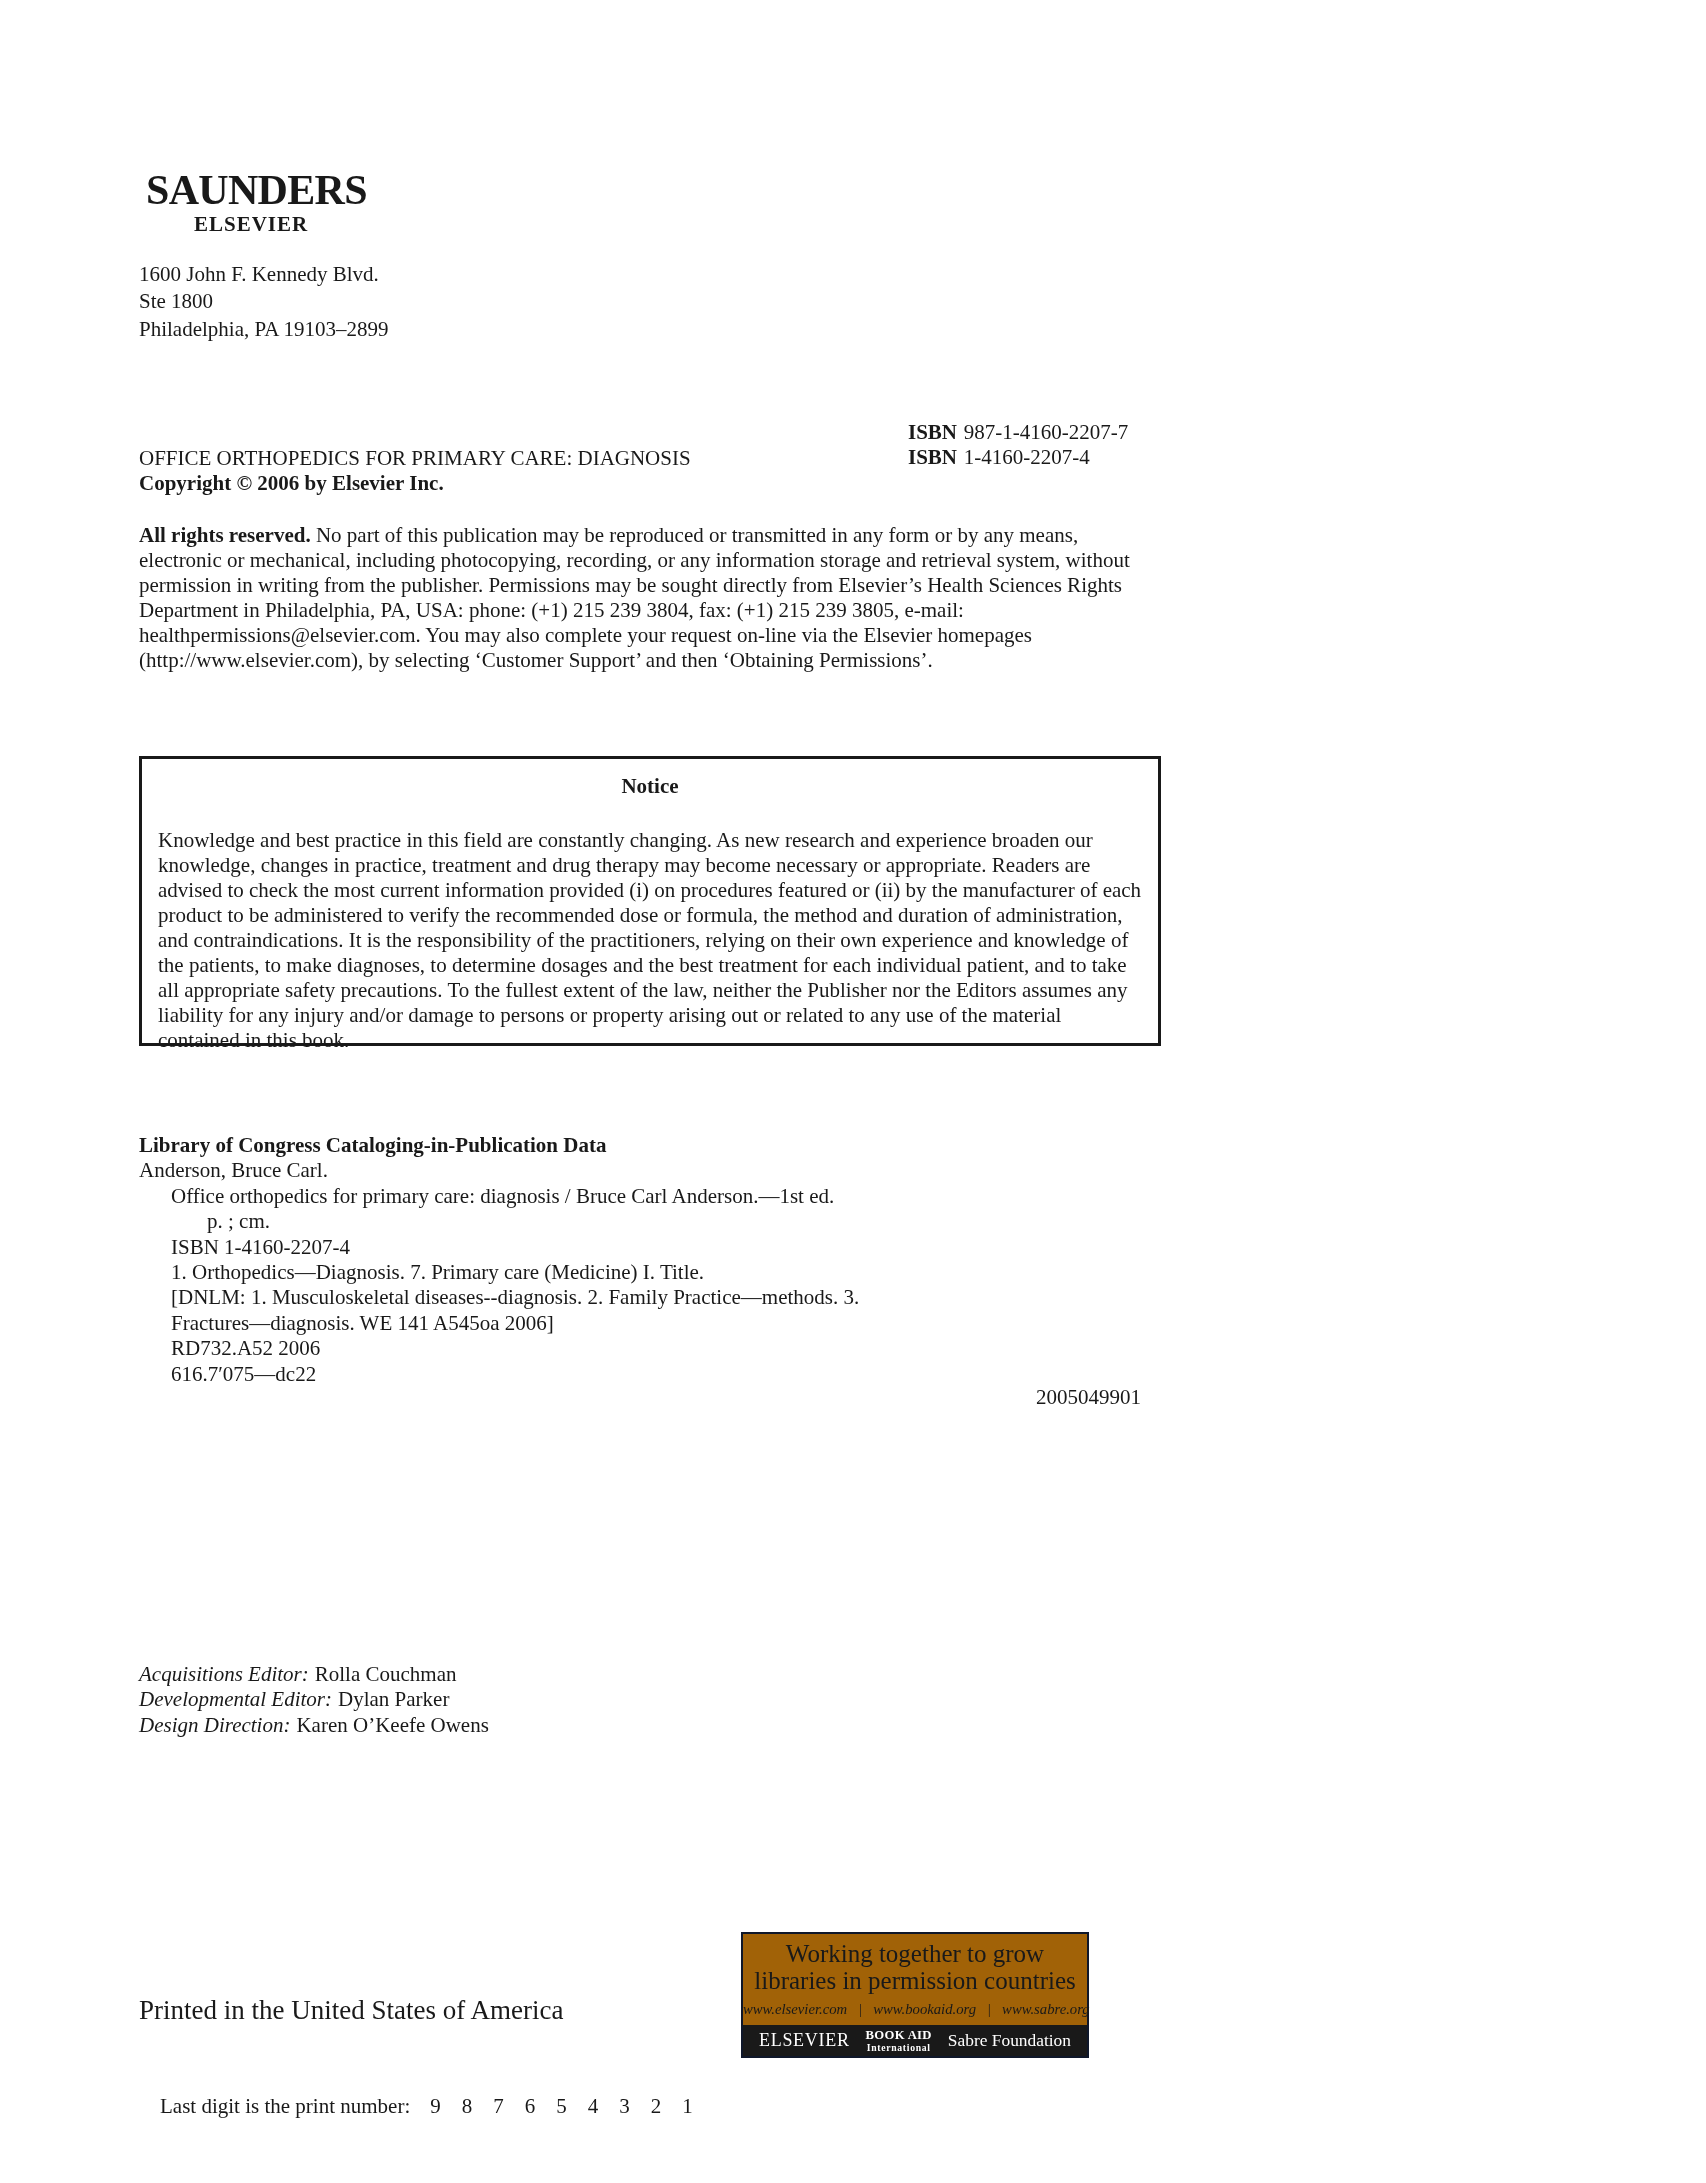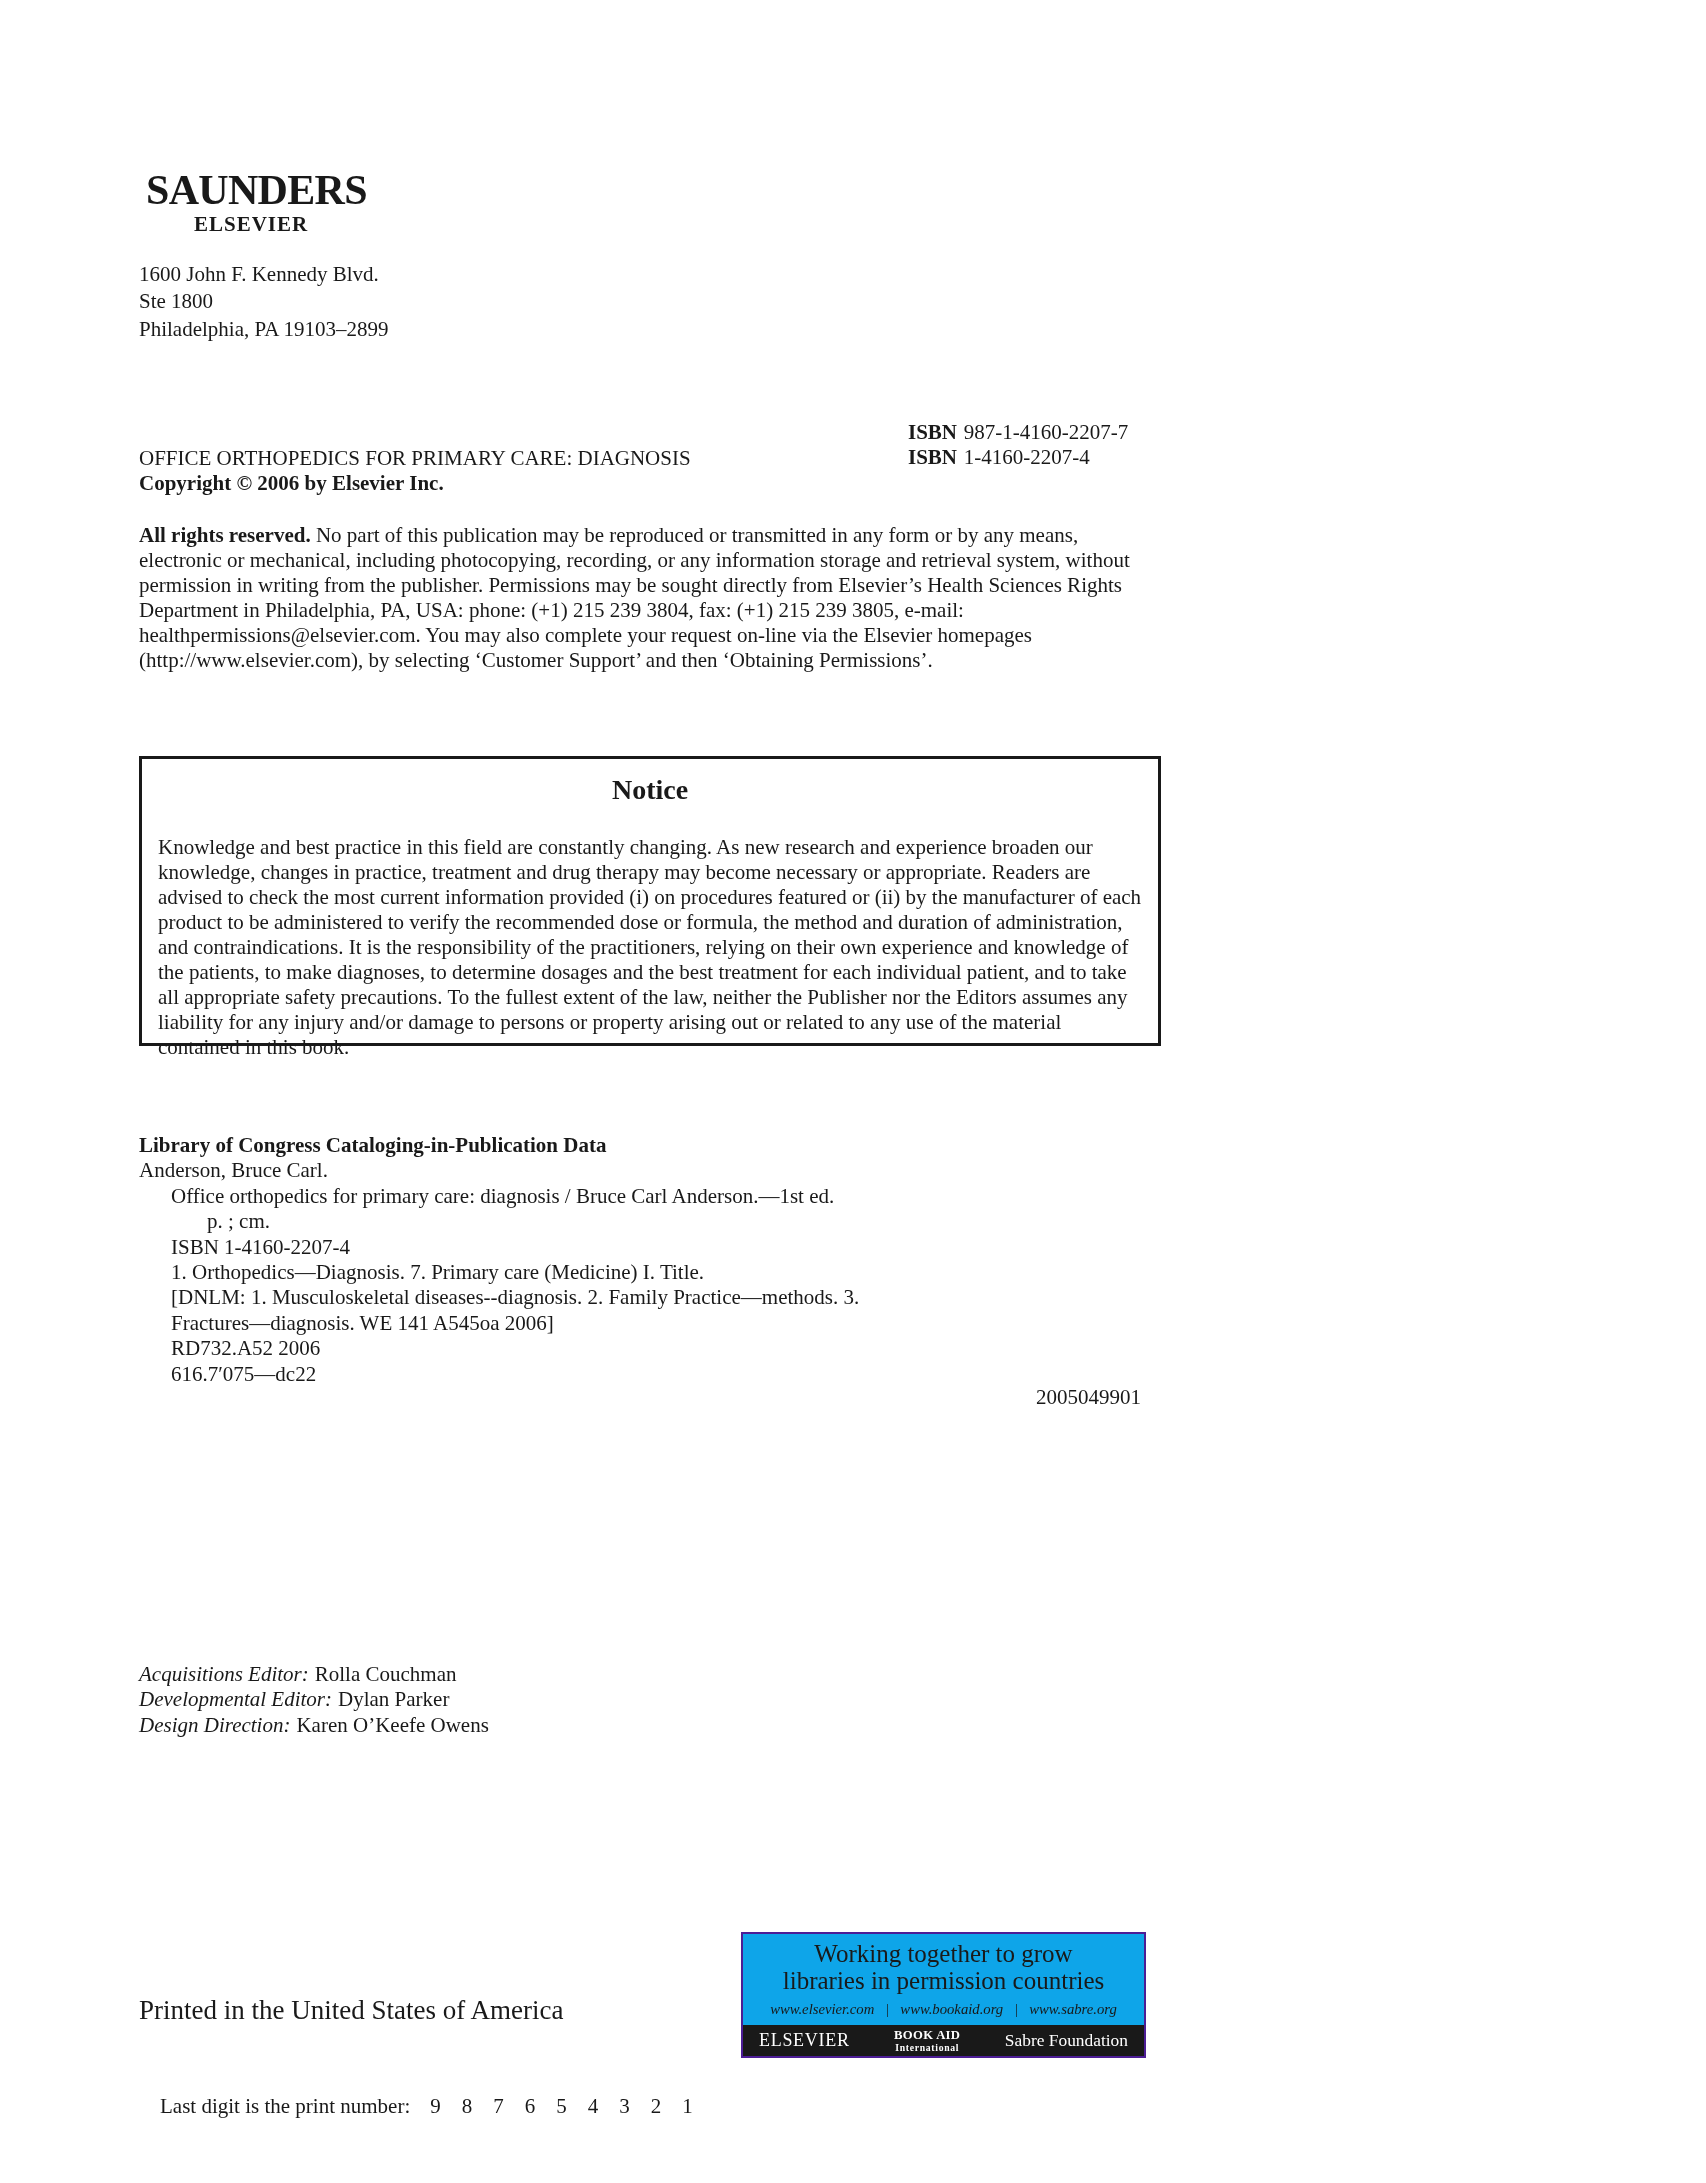--- a/index.html
+++ b/index.html
@@ -26,44 +26,44 @@
 
   
   #rights { left:139px; top:523px; width:1022px; font-size:21px; line-height:25px; }
   .rights-lead { font-weight:700; }
 
   
   #notice-box {
     left:139px; top:756px; width:1022px; height:290px;
     border:3.3px solid #191919; box-sizing:border-box;
   }
-  .notice-title { text-align:center; font-weight:700; font-size:28px; margin-top:14.7px; }
+  .notice-title { text-align:center; font-weight:700; font-size:21px; margin-top:14.7px; }
   .notice-body  { margin:29px 14.7px 0 16px; font-size:21px; line-height:25px; }
 
   
   #cataloging { left:139px; top:1133px; font-size:21px; line-height:25.4px; }
   .loc-heading { font-weight:700; }
   .ind1 { padding-left:32px; }
   .ind2 { padding-left:68px; }
   #control-number { left:139px; top:1385px; width:1002px; text-align:right; font-size:21px; }
 
   
   #credits { left:139px; top:1662px; font-size:21px; line-height:25.4px; }
   .role { font-style:italic; margin-right:6px; }
 
   
   #printed-in { left:139px; top:1995px; font-size:27px; }
   #print-number { left:139px; top:2069px; font-size:21px; white-space:pre; }
   .digits { margin-left:20px; white-space:pre; }
 
   
   #banner {
-    left:741px; top:1932px; width:405px;
-    border:2px solid #4c1d95; box-sizing:border-box;
-    text-align:center; background:#0ea5e9;
+    left:741px; top:1932px; width:348px;
+    border:2px solid #0f172a; box-sizing:border-box;
+    text-align:center; background:#a16207;
   }
   .banner-line { font-size:25px; line-height:27.4px; }
   .banner-line-first { margin-top:6px; }
   .banner-urls { font-size:14.7px; line-height:14.7px; margin:7.4px 0 8px 0; white-space:pre;font-style:italic; }
   .banner-bar {
     background:#191919; color:#ffffff; height:31px;
     display:flex; align-items:center; justify-content:space-between;
     padding:0 16px;
   }
   .bar-elsevier { font-size:18px; letter-spacing:0.7px; }

